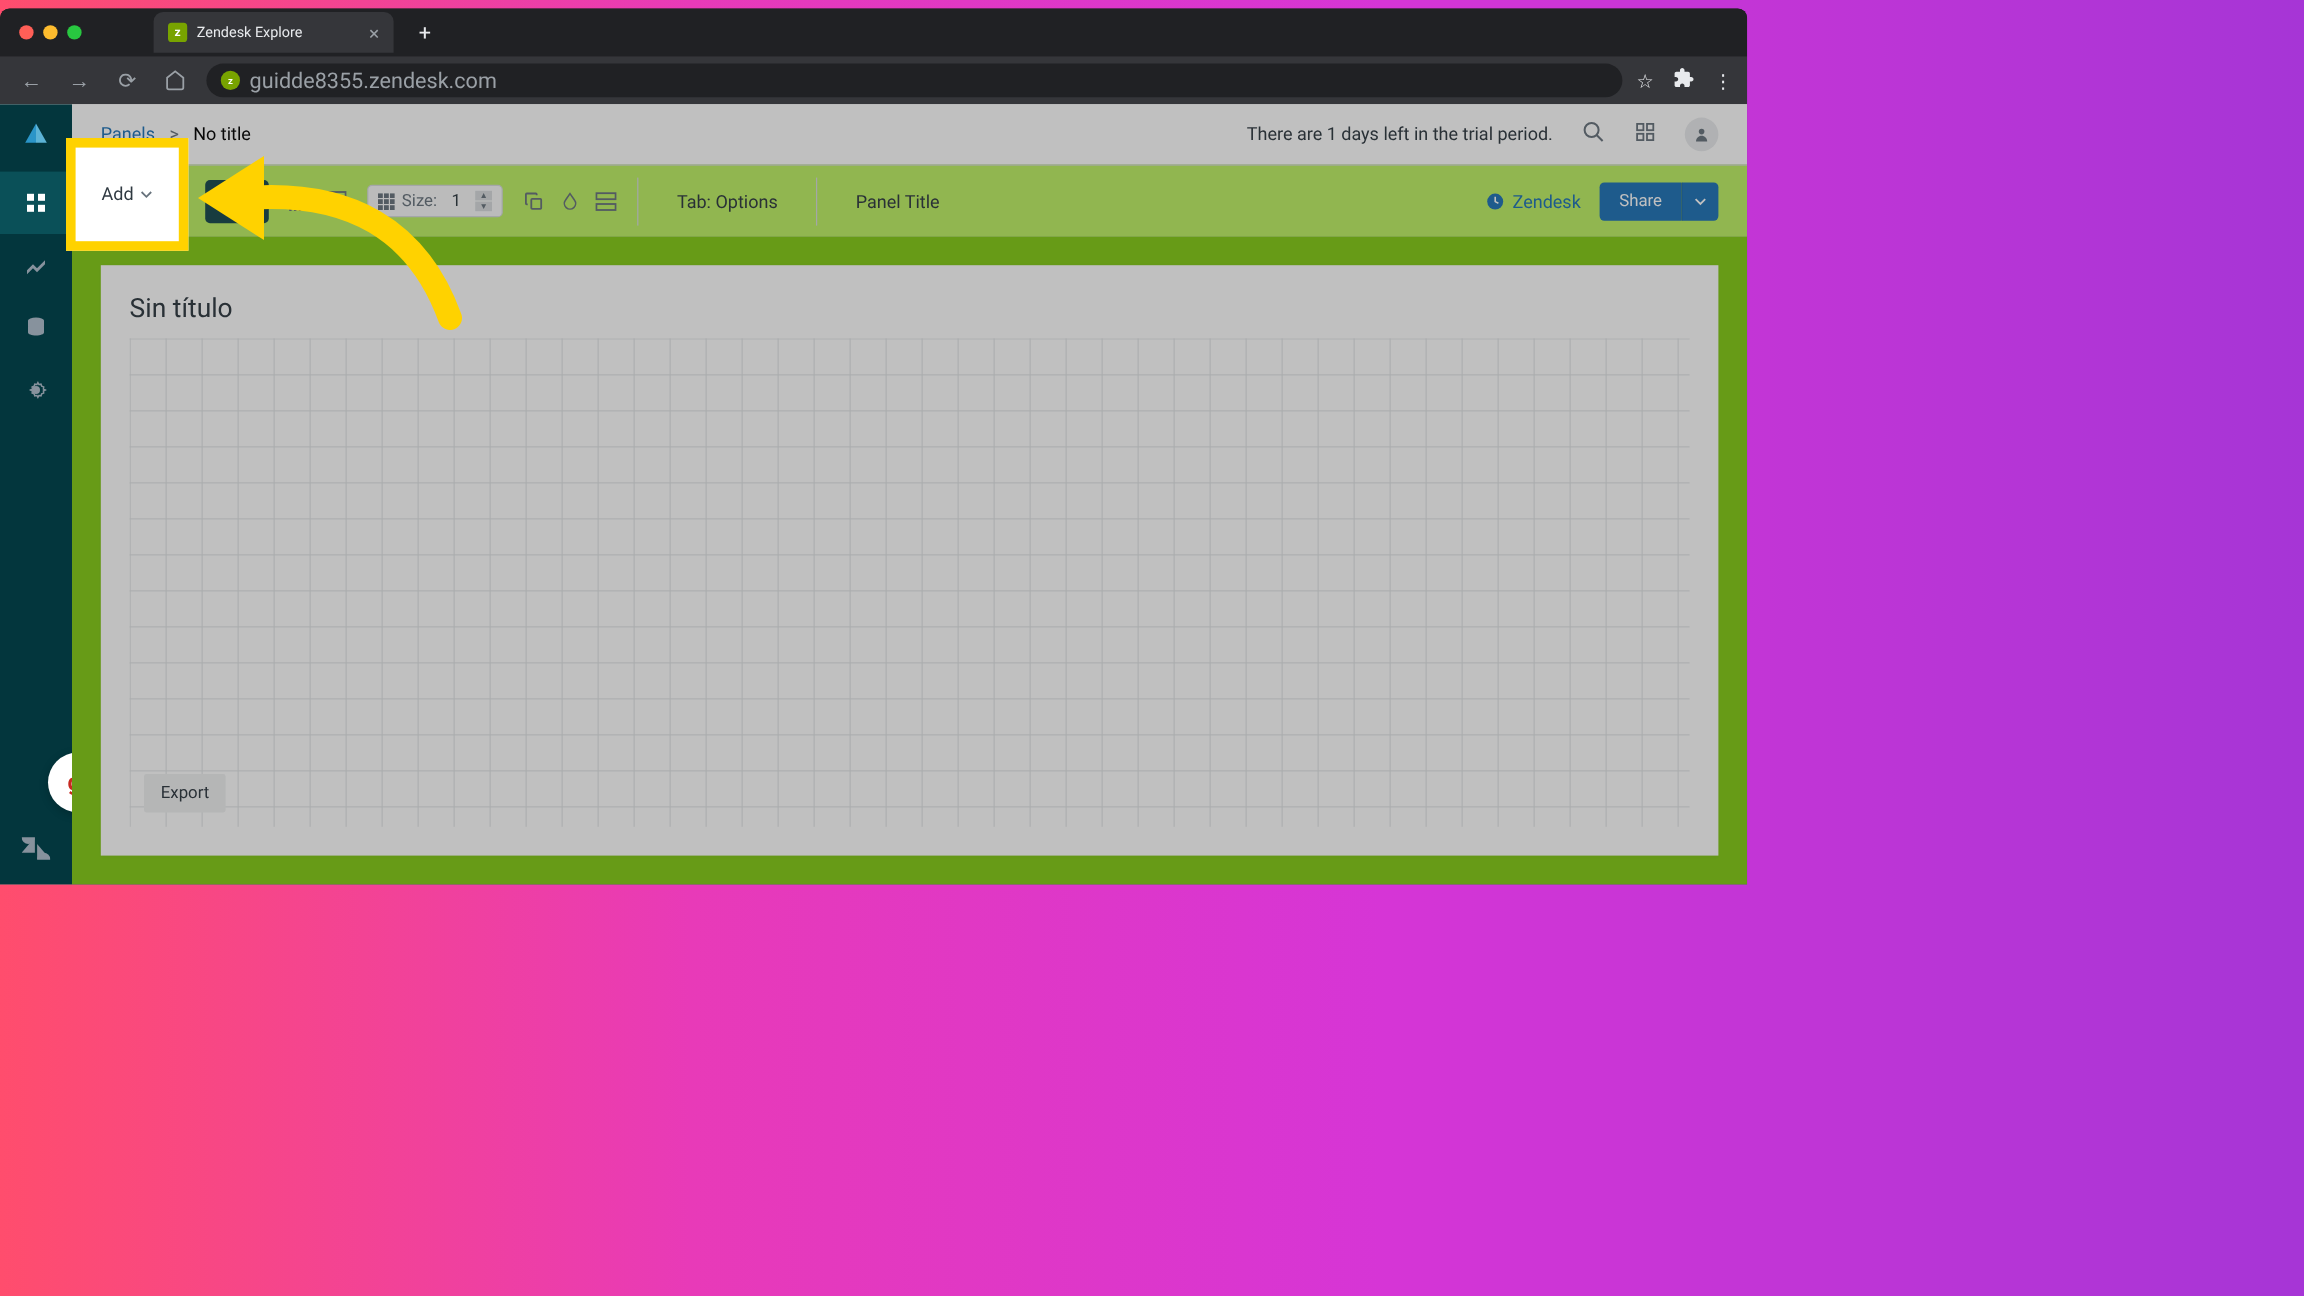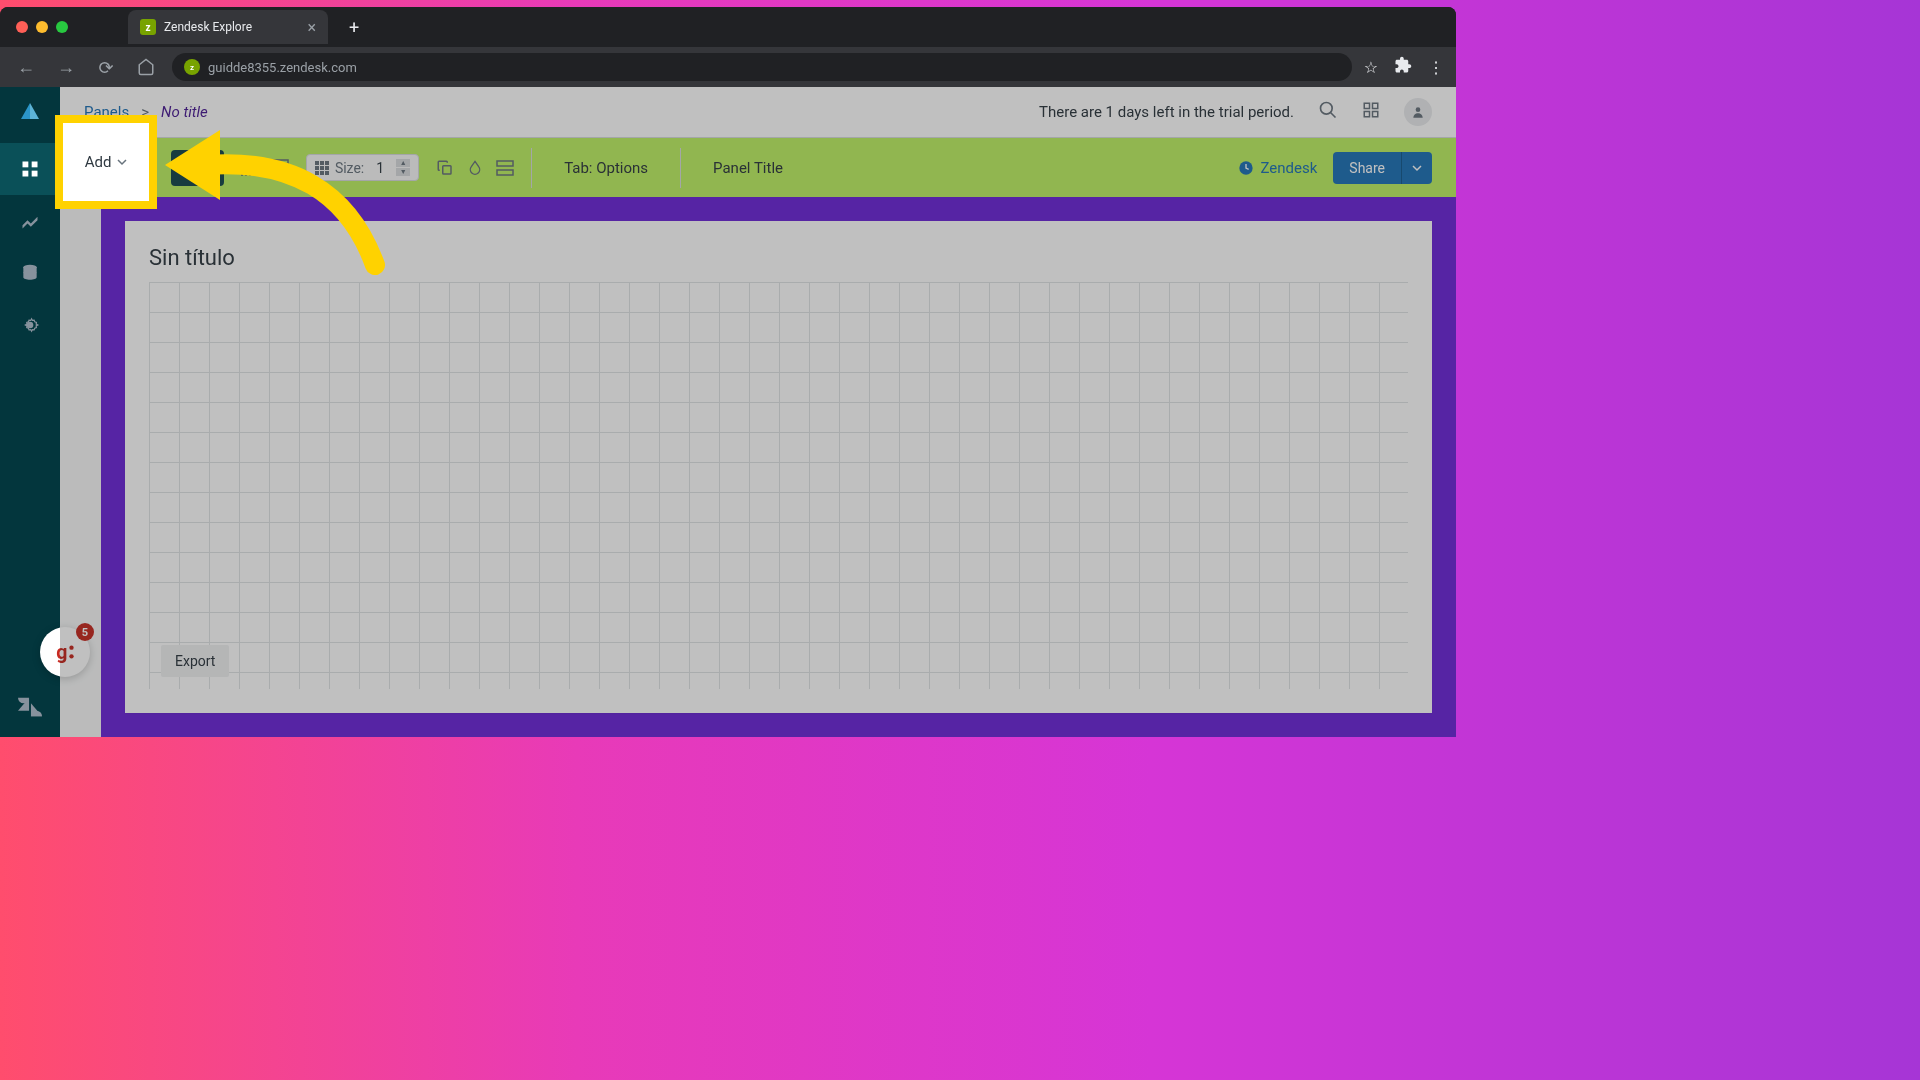--- a/index.html
+++ b/index.html
@@ -127,21 +127,21 @@
       border-radius: 50%;
       display: flex;
       align-items: center;
       justify-content: center;
       color: white;
       font-size: 8px;
       font-weight: bold;
     }
     .address-text {
       color: #9aa0a6;
-      font-size: 13px;
+      font-size: 18px;
     }
     .toolbar-right {
       display: flex;
       align-items: center;
       gap: 16px;
     }
     .toolbar-icon {
       color: #e8eaed;
       font-size: 16px;
     }
@@ -230,22 +230,21 @@
       gap: 12px;
       font-size: 15px;
     }
     .breadcrumb-link {
       color: #1f73b7;
     }
     .breadcrumb-sep {
       color: #68737d;
     }
     .breadcrumb-current {
-      color: #4c1d95;
-      font-style: italic;
+      color: #000000;
     }
     .header-right {
       display: flex;
       align-items: center;
       gap: 24px;
     }
     .trial-text {
       color: #2f3941;
       font-size: 15px;
     }
@@ -379,22 +378,21 @@
       padding: 8px 10px;
       border-radius: 0 4px 4px 0;
       border-left: 1px solid #165a8e;
       cursor: pointer;
       display: flex;
       align-items: center;
     }
     .canvas-area {
       flex: 1;
       padding: 24px;
-      background: #6d28d9;
-      margin-left: 41px;
+      background: #84cc16;
     }
     .dashboard-panel {
       background: white;
       height: 100%;
       padding: 24px;
       display: flex;
       flex-direction: column;
       box-shadow: 0 1px 3px rgba(0,0,0,0.05);
     }
     .dashboard-title {

